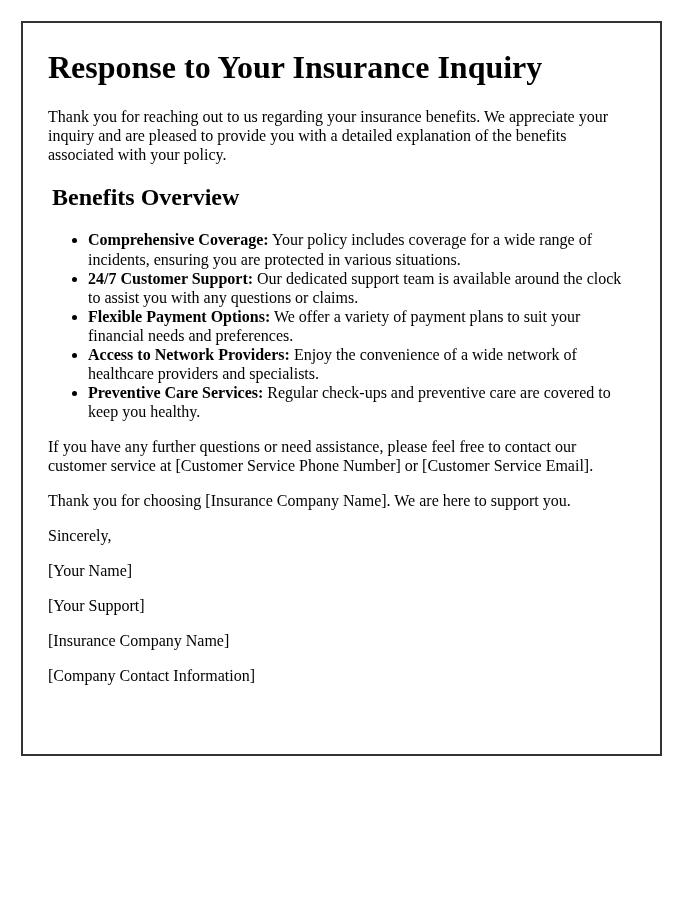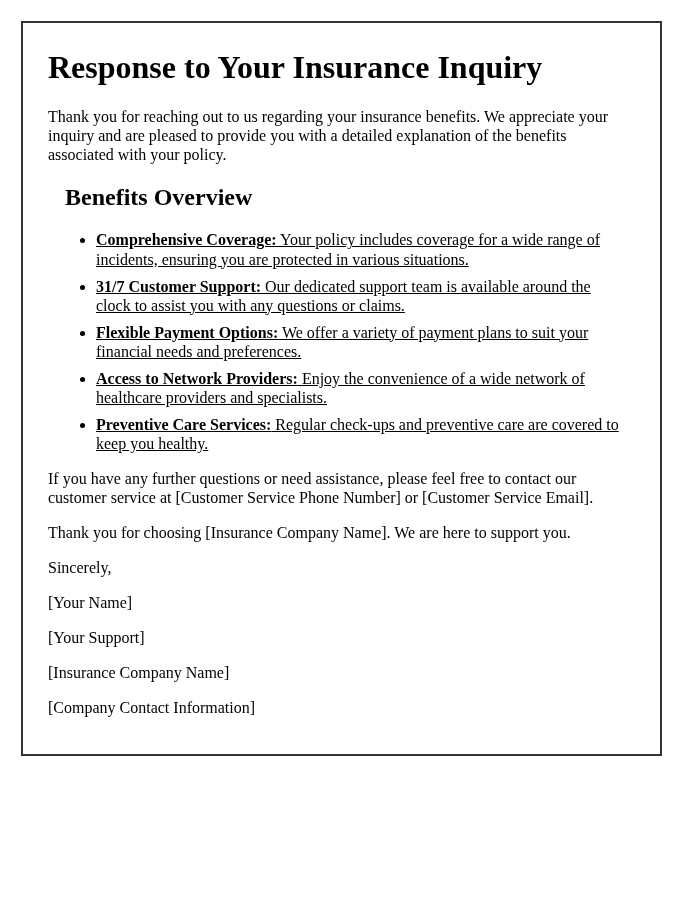--- a/index.html
+++ b/index.html
@@ -27,53 +27,52 @@
   }
   .letter-page h1 {
     font-size: 32px;
     line-height: 1.15;
     margin: 0 0 21px 0;
     font-weight: bold;
   }
   .letter-page h2 {
     font-size: 24px;
     line-height: 1.15;
-    margin: 20px 0 19px 17px;
+    margin: 20px 0 19px 4px;
     font-weight: bold;
   }
   .letter-page p {
     margin: 16px 0;
   }
   .letter-page ul {
     margin: 16px 0;
     padding-left: 40px;
     list-style-type: disc;
   }
   .letter-page li {
-    margin: 8px;
-    text-decoration: underline;
+    margin: 0;
   }
   .benefit-label {
     font-weight: bold;
   }
 </style>
 </head>
 <body>
 
 <div class="letter-page">
   <h1>Response to Your Insurance Inquiry</h1>
 
 
   <p>Thank you for reaching out to us regarding your insurance benefits. We appreciate your inquiry and are pleased to provide you with a detailed explanation of the benefits associated with your policy.</p>
 
   <h2>Benefits Overview</h2>
 
   <ul>
     <li><span class="benefit-label">Comprehensive Coverage:</span><span> Your policy includes coverage for a wide range of incidents, ensuring you are protected in various situations.</span></li>
-    <li><span class="benefit-label">31/7 Customer Support:</span><span> Our dedicated support team is available around the clock to assist you with any questions or claims.</span></li>
+    <li><span class="benefit-label">24/7 Customer Support:</span><span> Our dedicated support team is available around the clock to assist you with any questions or claims.</span></li>
     <li><span class="benefit-label">Flexible Payment Options:</span><span> We offer a variety of payment plans to suit your financial needs and preferences.</span></li>
     <li><span class="benefit-label">Access to Network Providers:</span><span> Enjoy the convenience of a wide network of healthcare providers and specialists.</span></li>
     <li><span class="benefit-label">Preventive Care Services:</span><span> Regular check-ups and preventive care are covered to keep you healthy.</span></li>
   </ul>
 
   <p>If you have any further questions or need assistance, please feel free to contact our customer service at [Customer Service Phone Number] or [Customer Service Email].</p>
 
   <p>Thank you for choosing [Insurance Company Name]. We are here to support you.</p>
 
   <p>Sincerely,</p>

